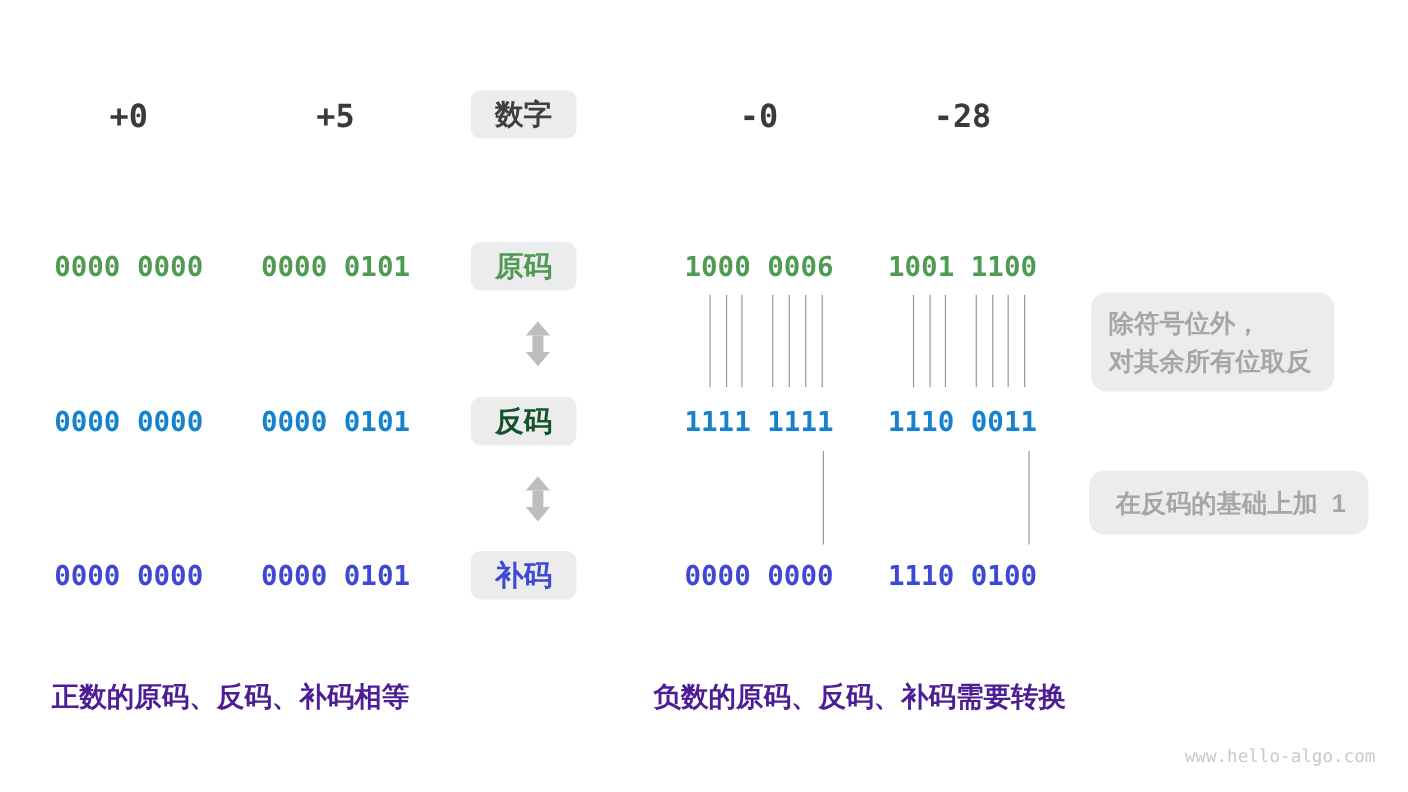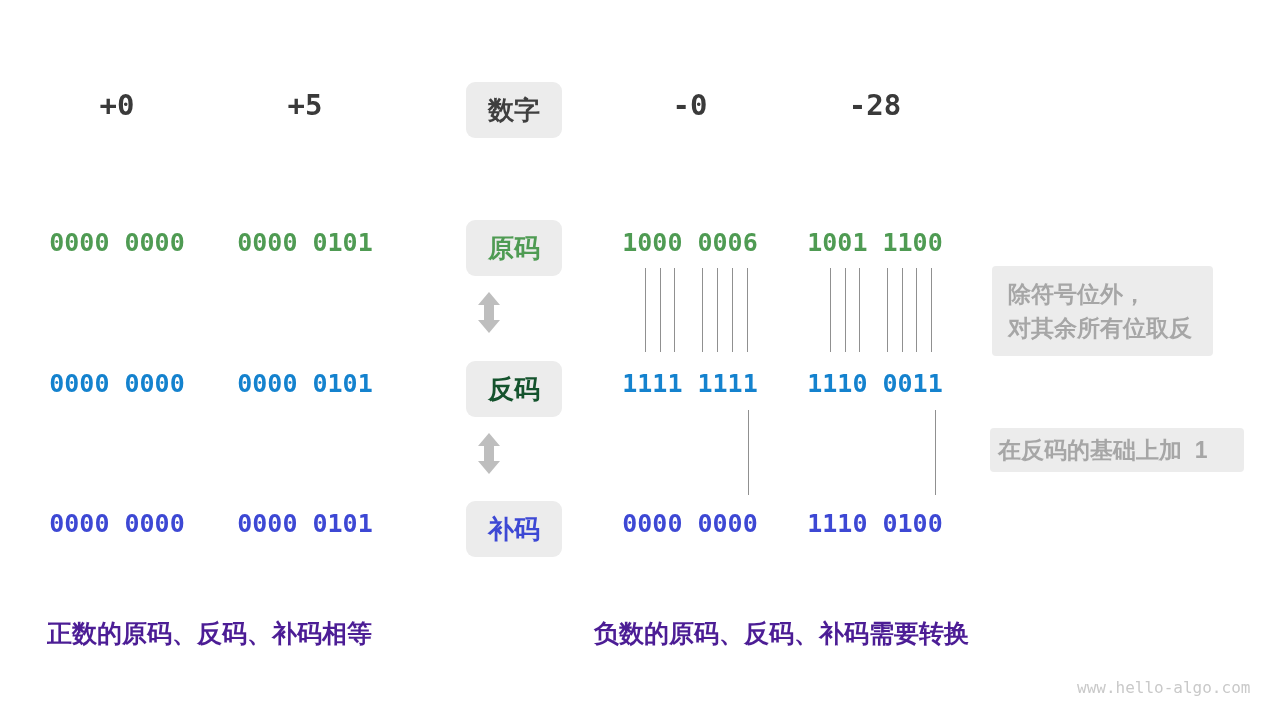--- a/index.html
+++ b/index.html
@@ -15,21 +15,21 @@
   .col3 { left: 605px; }
   .col4 { left: 790px; }
 
   .hdr-row  { top: 88px;  font-size: 29px; color: #3a3a3a; }
   .row-sm   { top: 228px; font-size: 25px; }
   .row-ones { top: 369px; font-size: 25px; }
   .row-twos { top: 509px; font-size: 25px; }
 
   
   .label-box {
-    position: absolute; left: 466px; width: 96px; height: 56px;
+    position: absolute; left: 428px; width: 96px; height: 44px;
     background: #ececec; border-radius: 9px;
     display: flex; align-items: center; justify-content: center;
     font-size: 26px; font-weight: bold;
   }
   .lb-number { top: 82px;  color: #3f3f3f; }
   .lb-sm     { top: 220px; }
   .lb-ones   { top: 361px; }
   .lb-twos   { top: 501px; }
 
   
@@ -40,25 +40,25 @@
   .arrow1 { top: 292px; }
   .arrow2 { top: 433px; }
 
   
   .vline { position: absolute; width: 1px; background: #909090; }
   .seg1 { top: 268px; height: 84px; }
   .seg2 { top: 410px; height: 85px; }
 
   
   .note {
-    position: absolute; background: #ececec; border-radius: 4px;
+    position: absolute; background: #ececec; border-radius: 14px;
     color: #a6a6a6; font-weight: bold; font-size: 23px;
   }
   .note-invert { left: 992px; top: 266px; width: 221px; height: 90px; padding: 11px 16px; line-height: 34px; }
-  .note-addone { left: 990px; top: 428px; width: 254px; height: 44px; display: flex; align-items: center; padding: 0 8px; white-space: pre; }
+  .note-addone { left: 990px; top: 428px; width: 254px; height: 58px; display: flex; align-items: center; padding: 0 24px; white-space: pre; }
 
   
   .caption { position: absolute; top: 617px; font-size: 25px; font-weight: bold; color: #4c1d95; }
   .cap-pos { left: 47px; }
   .cap-neg { left: 594px; }
 
   
   .watermark {
     position: absolute; left: 1077px; top: 678px;
     font-family: "DejaVu Sans Mono", monospace; font-size: 16px; color: #c9c9c9;

